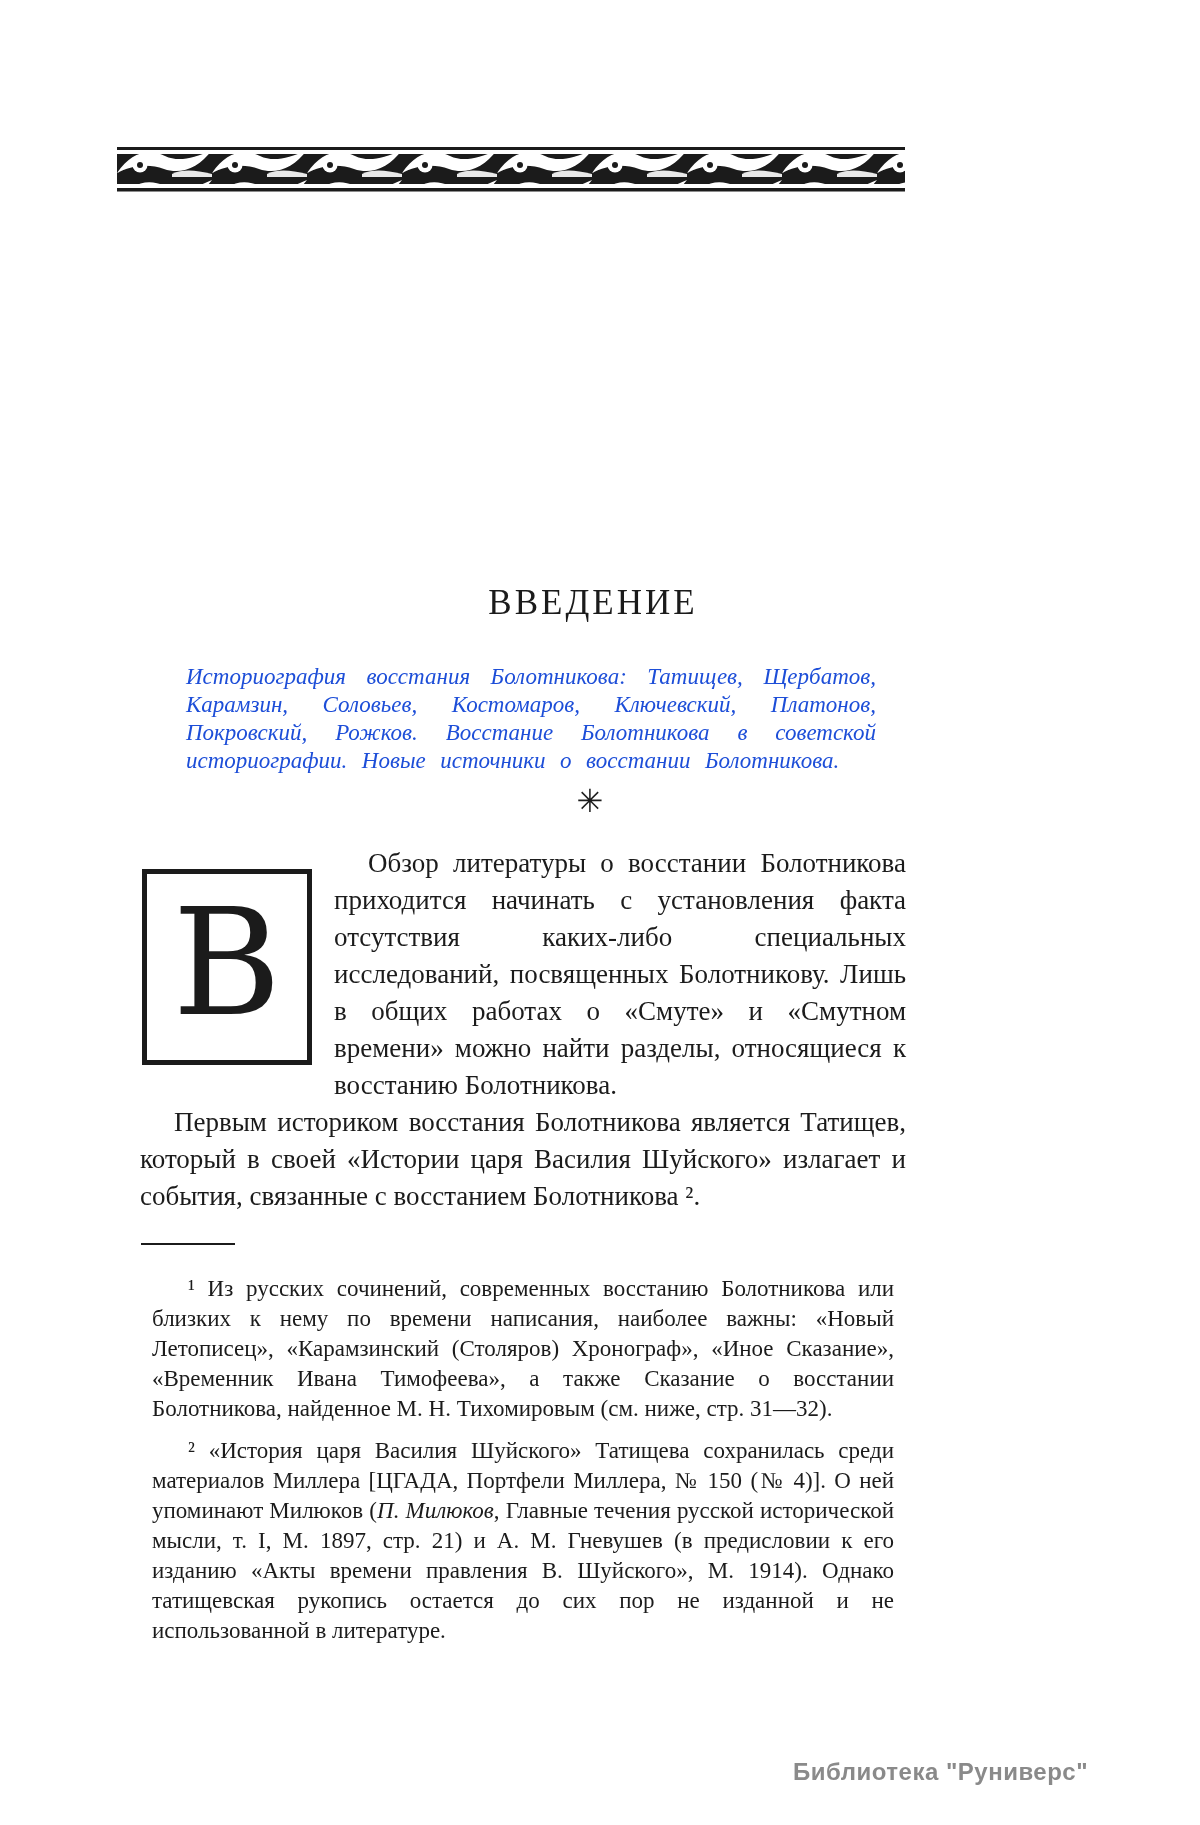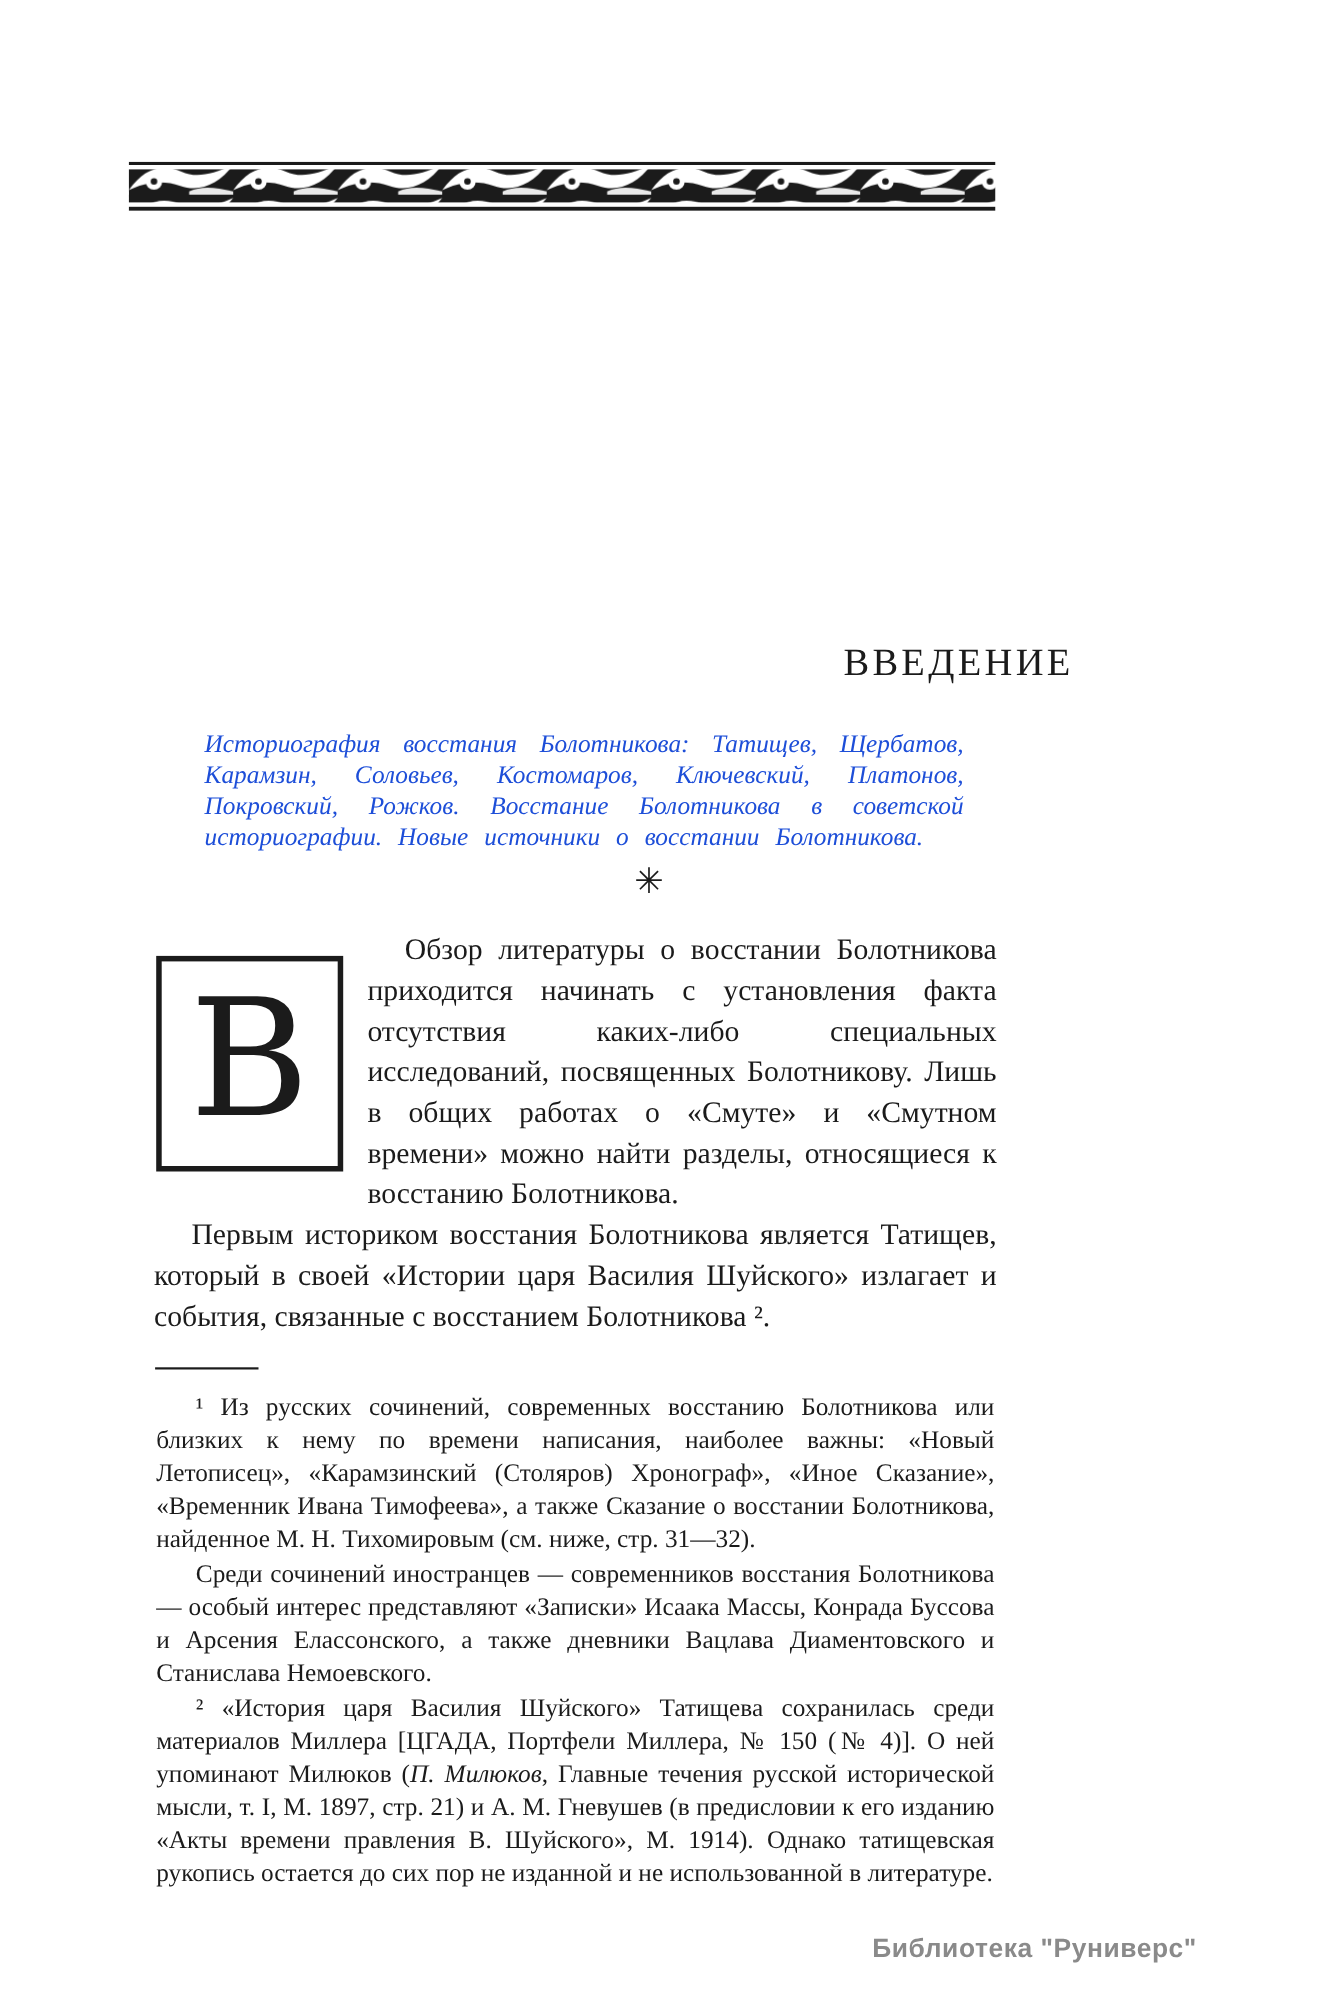--- a/index.html
+++ b/index.html
@@ -22,21 +22,21 @@
     width: 788px;
     height: 46px;
   }
 
   
   .page-title {
     position: absolute;
     left: 210px;
     top: 583px;
     width: 766px;
-    text-align: right;
+    text-align: center;
     font-size: 35px;
     letter-spacing: 3px;
     font-weight: 500;
     color: #1b1b1b;
   }
 
   
   .epigraph {
     position: absolute;
     left: 186px;
@@ -108,21 +108,21 @@
   .footnotes {
     position: absolute;
     left: 140px;
     top: 1262px;
     width: 766px;
     font-size: 23px;
     line-height: 30px;
     text-align: justify;
     color: #1b1b1b;
   }
-  .footnotes p { margin: 2px; text-indent: 36px; }
+  .footnotes p { margin: 12px; text-indent: 36px; }
 
   
   .watermark {
     position: absolute;
     left: 793px;
     top: 1758px;
     font-family: "Liberation Sans", sans-serif;
     font-size: 24px;
     font-weight: 600;
     color: #8a8a8a;
@@ -162,19 +162,18 @@
       <span class="initial">В</span>
     </div>
     <p class="indent">Обзор литературы о восстании Болотникова приходится начинать с установления факта отсутствия каких-либо специальных исследований, посвященных Болотникову. Лишь в общих работах о «Смуте» и «Смутном времени» можно найти разделы, относящиеся к восстанию Болотникова.</p>
     <p class="indent">Первым историком восстания Болотникова является Татищев, который в своей «Истории царя Василия Шуйского» излагает и события, связанные с восстанием Болотникова ².</p>
   </div>
 
   <div class="footnote-rule"></div>
 
   <div class="footnotes">
     <p>¹ Из русских сочинений, современных восстанию Болотникова или близких к нему по времени написания, наиболее важны: «Новый Летописец», «Карамзинский (Столяров) Хронограф», «Иное Сказание», «Временник Ивана Тимофеева», а также Сказание о восстании Болотникова, найденное М. Н. Тихомировым (см. ниже, стр. 31—32).</p>
-    <p>Среди сочинений иностранцев — современников восстания Болотникова — особый интерес представляют «Записки» Исаака Массы, Конрада Буссова и Арсения Елассонского, а также дневники Вацлава Диаментовского и Станислава Немоевского.</p>
     <p>² «История царя Василия Шуйского» Татищева сохранилась среди материалов Миллера [ЦГАДА, Портфели Миллера, № 150 (№ 4)]. О ней упоминают Милюков (<i>П. Милюков</i>, Главные течения русской исторической мысли, т. I, М. 1897, стр. 21) и А. М. Гневушев (в предисловии к его изданию «Акты времени правления В. Шуйского», М. 1914). Однако татищевская рукопись остается до сих пор не изданной и не использованной в литературе.</p>
   </div>
 
   <div class="watermark">Библиотека "Руниверс"</div>
 
 </div>
 
 </body></html>

